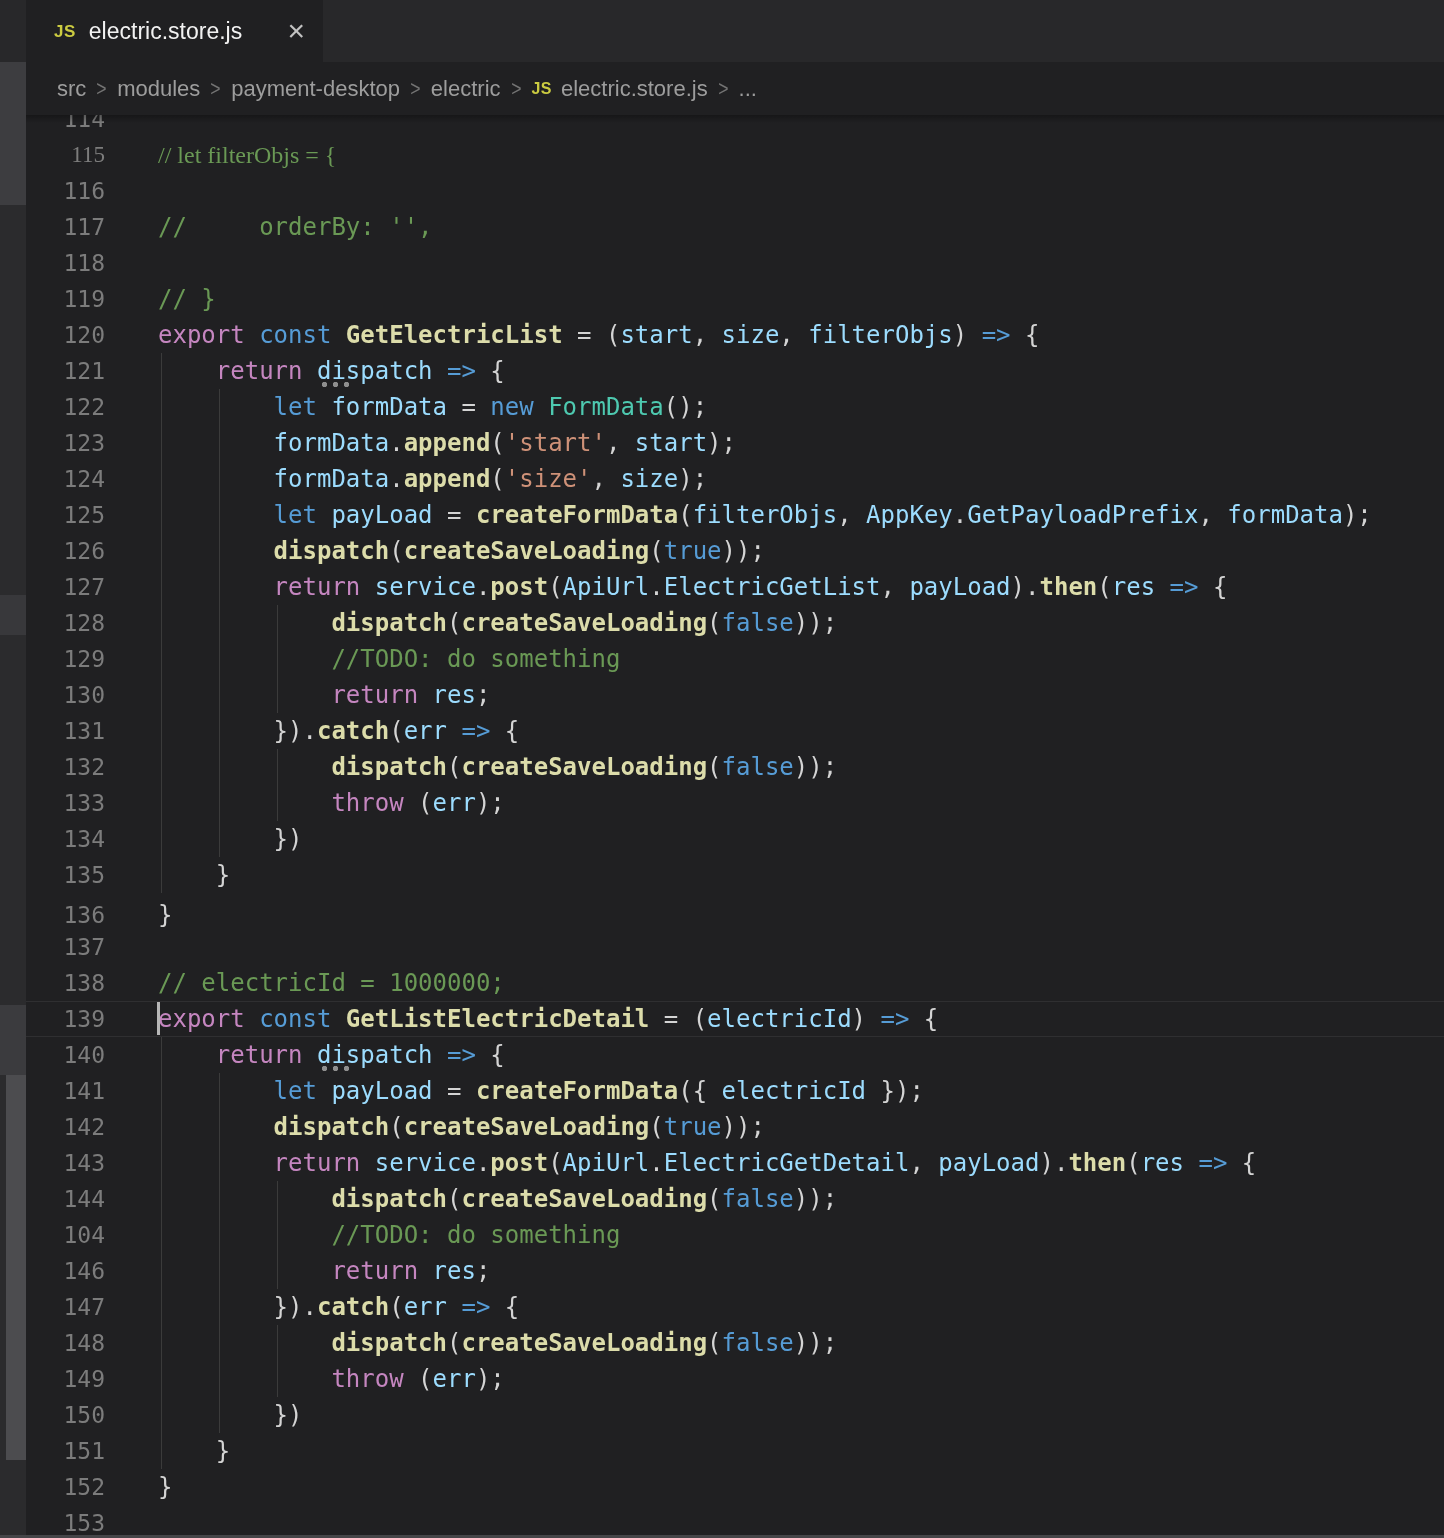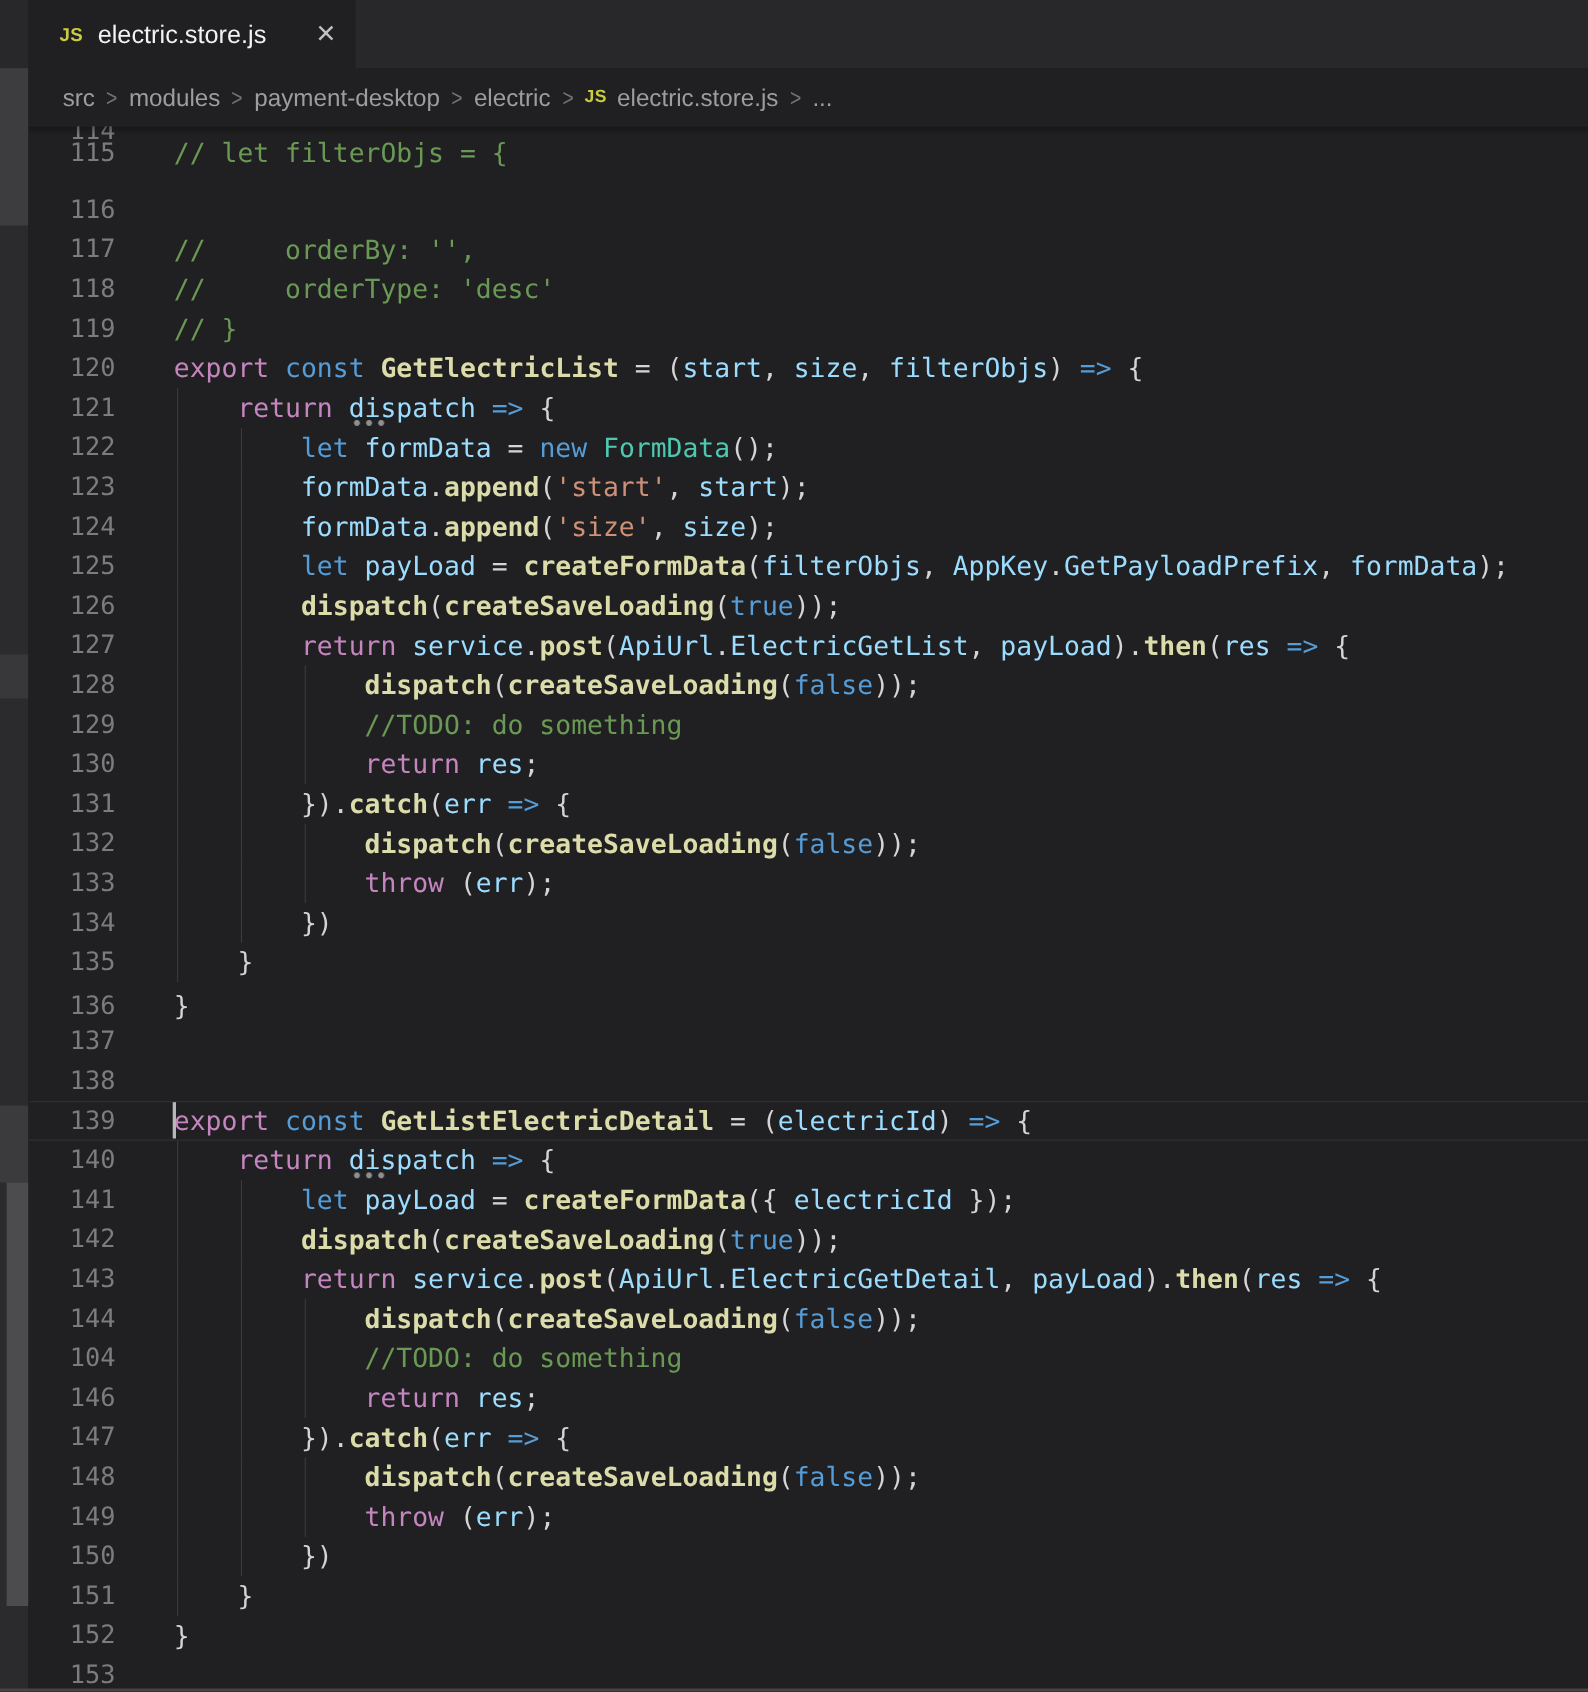--- a/index.html
+++ b/index.html
@@ -96,44 +96,44 @@
       <span class="bc-js">JS</span>
       <span class="bc-item">electric.store.js</span>
       <span class="bc-sep">&gt;</span>
       <span class="bc-item">...</span>
     </div>
 
   <div class="editor" id="editor">
     <div id="lines">
         <div class="cur-line" style="top: 886px;"></div>
         <div class="line" style="top: -14px;"><span class="gutter">114</span><span class="codetext"></span></div>
-        <div class="line" style="top: 6px;"><span class="gutter">115</span><span class="codetext"><span class="tok-cm">// let filterObjs = {</span></span></div>
+        <div class="line" style="top: 22px; font-family: Liberation Serif, serif;"><span class="gutter">115</span><span class="codetext"><span class="tok-cm">// let filterObjs = {</span></span></div>
         <div class="line" style="top: 58px;"><span class="gutter">116</span></div>
         <div class="line" style="top: 94px;"><span class="gutter">117</span><span class="codetext"><span class="tok-cm">//     orderBy: '',</span></span></div>
-        <div class="line" style="top: 130px;"><span class="gutter">118</span><span class="codetext"><span class="tok-cm">//     orderType: 'desc'</span></span></div>
+        <div class="line" style="top: 130px;"><span class="gutter">118</span></div>
         <div class="line" style="top: 166px;"><span class="gutter">119</span><span class="codetext"><span class="tok-cm">// }</span></span></div>
         <div class="line" style="top: 202px;"><span class="gutter">120</span><span class="codetext"><span class="tok-kw">export</span><span class="tok-pn"> </span><span class="tok-kb">const</span><span class="tok-pn"> </span><span class="tok-fn">GetElectricList</span><span class="tok-pn"> = (</span><span class="tok-vr">start</span><span class="tok-pn">, </span><span class="tok-vr">size</span><span class="tok-pn">, </span><span class="tok-vr">filterObjs</span><span class="tok-pn">) </span><span class="tok-kb">=&gt;</span><span class="tok-pn"> {</span></span></div>
         <div class="line" style="top: 238px;"><div class="guide" style="left: 135px;"></div><span class="gutter">121</span><span class="codetext"><span class="tok-pn">    </span><span class="tok-kw">return</span><span class="tok-pn"> </span><span class="tok-vr dots">dispatch</span><span class="tok-pn"> </span><span class="tok-kb">=&gt;</span><span class="tok-pn"> {</span></span></div>
         <div class="line" style="top: 274px;"><div class="guide" style="left: 135px;"></div><div class="guide" style="left: 192.8px;"></div><span class="gutter">122</span><span class="codetext"><span class="tok-pn">        </span><span class="tok-kb">let</span><span class="tok-pn"> </span><span class="tok-vr">formData</span><span class="tok-pn"> = </span><span class="tok-kb">new</span><span class="tok-pn"> </span><span class="tok-cl">FormData</span><span class="tok-pn">();</span></span></div>
         <div class="line" style="top: 310px;"><div class="guide" style="left: 135px;"></div><div class="guide" style="left: 192.8px;"></div><span class="gutter">123</span><span class="codetext"><span class="tok-pn">        </span><span class="tok-vr">formData</span><span class="tok-pn">.</span><span class="tok-fn">append</span><span class="tok-pn">(</span><span class="tok-st">'start'</span><span class="tok-pn">, </span><span class="tok-vr">start</span><span class="tok-pn">);</span></span></div>
         <div class="line" style="top: 346px;"><div class="guide" style="left: 135px;"></div><div class="guide" style="left: 192.8px;"></div><span class="gutter">124</span><span class="codetext"><span class="tok-pn">        </span><span class="tok-vr">formData</span><span class="tok-pn">.</span><span class="tok-fn">append</span><span class="tok-pn">(</span><span class="tok-st">'size'</span><span class="tok-pn">, </span><span class="tok-vr">size</span><span class="tok-pn">);</span></span></div>
         <div class="line" style="top: 382px;"><div class="guide" style="left: 135px;"></div><div class="guide" style="left: 192.8px;"></div><span class="gutter">125</span><span class="codetext"><span class="tok-pn">        </span><span class="tok-kb">let</span><span class="tok-pn"> </span><span class="tok-vr">payLoad</span><span class="tok-pn"> = </span><span class="tok-fn">createFormData</span><span class="tok-pn">(</span><span class="tok-vr">filterObjs</span><span class="tok-pn">, </span><span class="tok-vr">AppKey</span><span class="tok-pn">.</span><span class="tok-vr">GetPayloadPrefix</span><span class="tok-pn">, </span><span class="tok-vr">formData</span><span class="tok-pn">);</span></span></div>
         <div class="line" style="top: 418px;"><div class="guide" style="left: 135px;"></div><div class="guide" style="left: 192.8px;"></div><span class="gutter">126</span><span class="codetext"><span class="tok-pn">        </span><span class="tok-fn">dispatch</span><span class="tok-pn">(</span><span class="tok-fn">createSaveLoading</span><span class="tok-pn">(</span><span class="tok-kb">true</span><span class="tok-pn">));</span></span></div>
         <div class="line" style="top: 454px;"><div class="guide" style="left: 135px;"></div><div class="guide" style="left: 192.8px;"></div><span class="gutter">127</span><span class="codetext"><span class="tok-pn">        </span><span class="tok-kw">return</span><span class="tok-pn"> </span><span class="tok-vr">service</span><span class="tok-pn">.</span><span class="tok-fn">post</span><span class="tok-pn">(</span><span class="tok-vr">ApiUrl</span><span class="tok-pn">.</span><span class="tok-vr">ElectricGetList</span><span class="tok-pn">, </span><span class="tok-vr">payLoad</span><span class="tok-pn">).</span><span class="tok-fn">then</span><span class="tok-pn">(</span><span class="tok-vr">res</span><span class="tok-pn"> </span><span class="tok-kb">=&gt;</span><span class="tok-pn"> {</span></span></div>
         <div class="line" style="top: 490px;"><div class="guide" style="left: 135px;"></div><div class="guide" style="left: 192.8px;"></div><div class="guide" style="left: 250.6px;"></div><span class="gutter">128</span><span class="codetext"><span class="tok-pn">            </span><span class="tok-fn">dispatch</span><span class="tok-pn">(</span><span class="tok-fn">createSaveLoading</span><span class="tok-pn">(</span><span class="tok-kb">false</span><span class="tok-pn">));</span></span></div>
         <div class="line" style="top: 526px;"><div class="guide" style="left: 135px;"></div><div class="guide" style="left: 192.8px;"></div><div class="guide" style="left: 250.6px;"></div><span class="gutter">129</span><span class="codetext"><span class="tok-pn">            </span><span class="tok-cm">//TODO: do something</span></span></div>
         <div class="line" style="top: 562px;"><div class="guide" style="left: 135px;"></div><div class="guide" style="left: 192.8px;"></div><div class="guide" style="left: 250.6px;"></div><span class="gutter">130</span><span class="codetext"><span class="tok-pn">            </span><span class="tok-kw">return</span><span class="tok-pn"> </span><span class="tok-vr">res</span><span class="tok-pn">;</span></span></div>
         <div class="line" style="top: 598px;"><div class="guide" style="left: 135px;"></div><div class="guide" style="left: 192.8px;"></div><span class="gutter">131</span><span class="codetext"><span class="tok-pn">        </span><span class="tok-pn">}).</span><span class="tok-fn">catch</span><span class="tok-pn">(</span><span class="tok-vr">err</span><span class="tok-pn"> </span><span class="tok-kb">=&gt;</span><span class="tok-pn"> {</span></span></div>
         <div class="line" style="top: 634px;"><div class="guide" style="left: 135px;"></div><div class="guide" style="left: 192.8px;"></div><div class="guide" style="left: 250.6px;"></div><span class="gutter">132</span><span class="codetext"><span class="tok-pn">            </span><span class="tok-fn">dispatch</span><span class="tok-pn">(</span><span class="tok-fn">createSaveLoading</span><span class="tok-pn">(</span><span class="tok-kb">false</span><span class="tok-pn">));</span></span></div>
         <div class="line" style="top: 670px;"><div class="guide" style="left: 135px;"></div><div class="guide" style="left: 192.8px;"></div><div class="guide" style="left: 250.6px;"></div><span class="gutter">133</span><span class="codetext"><span class="tok-pn">            </span><span class="tok-kw">throw</span><span class="tok-pn"> (</span><span class="tok-vr">err</span><span class="tok-pn">);</span></span></div>
         <div class="line" style="top: 706px;"><div class="guide" style="left: 135px;"></div><div class="guide" style="left: 192.8px;"></div><span class="gutter">134</span><span class="codetext"><span class="tok-pn">        })</span></span></div>
         <div class="line" style="top: 742px;"><div class="guide" style="left: 135px;"></div><span class="gutter">135</span><span class="codetext"><span class="tok-pn">    }</span></span></div>
         <div class="line" style="top: 782px;"><span class="gutter">136</span><span class="codetext"><span class="tok-pn">}</span></span></div>
         <div class="line" style="top: 814px;"><span class="gutter">137</span><span class="codetext"></span></div>
-        <div class="line" style="top: 850px;"><span class="gutter">138</span></div>
+        <div class="line" style="top: 850px;"><span class="gutter">138</span><span class="codetext"><span class="tok-cm">// electricId = 1000000;</span></span></div>
         <div class="line" style="top: 886px;"><span class="gutter">139</span><span class="codetext"><span class="tok-kw">export</span><span class="tok-pn"> </span><span class="tok-kb">const</span><span class="tok-pn"> </span><span class="tok-fn">GetListElectricDetail</span><span class="tok-pn"> = (</span><span class="tok-vr">electricId</span><span class="tok-pn">) </span><span class="tok-kb">=&gt;</span><span class="tok-pn"> {</span></span></div>
         <div class="line" style="top: 922px; padding-left: 28px;"><div class="guide" style="left: 135px;"></div><span class="gutter">140</span><span class="codetext"><span class="tok-pn">    </span><span class="tok-kw">return</span><span class="tok-pn"> </span><span class="tok-vr dots">dispatch</span><span class="tok-pn"> </span><span class="tok-kb">=&gt;</span><span class="tok-pn"> {</span></span></div>
         <div class="line" style="top: 958px;"><div class="guide" style="left: 135px;"></div><div class="guide" style="left: 192.8px;"></div><span class="gutter">141</span><span class="codetext"><span class="tok-pn">        </span><span class="tok-kb">let</span><span class="tok-pn"> </span><span class="tok-vr">payLoad</span><span class="tok-pn"> = </span><span class="tok-fn">createFormData</span><span class="tok-pn">({ </span><span class="tok-vr">electricId</span><span class="tok-pn"> });</span></span></div>
         <div class="line" style="top: 994px;"><div class="guide" style="left: 135px;"></div><div class="guide" style="left: 192.8px;"></div><span class="gutter">142</span><span class="codetext"><span class="tok-pn">        </span><span class="tok-fn">dispatch</span><span class="tok-pn">(</span><span class="tok-fn">createSaveLoading</span><span class="tok-pn">(</span><span class="tok-kb">true</span><span class="tok-pn">));</span></span></div>
         <div class="line" style="top: 1030px;"><div class="guide" style="left: 135px;"></div><div class="guide" style="left: 192.8px;"></div><span class="gutter">143</span><span class="codetext"><span class="tok-pn">        </span><span class="tok-kw">return</span><span class="tok-pn"> </span><span class="tok-vr">service</span><span class="tok-pn">.</span><span class="tok-fn">post</span><span class="tok-pn">(</span><span class="tok-vr">ApiUrl</span><span class="tok-pn">.</span><span class="tok-vr">ElectricGetDetail</span><span class="tok-pn">, </span><span class="tok-vr">payLoad</span><span class="tok-pn">).</span><span class="tok-fn">then</span><span class="tok-pn">(</span><span class="tok-vr">res</span><span class="tok-pn"> </span><span class="tok-kb">=&gt;</span><span class="tok-pn"> {</span></span></div>
         <div class="line" style="top: 1066px;"><div class="guide" style="left: 135px;"></div><div class="guide" style="left: 192.8px;"></div><div class="guide" style="left: 250.6px;"></div><span class="gutter">144</span><span class="codetext"><span class="tok-pn">            </span><span class="tok-fn">dispatch</span><span class="tok-pn">(</span><span class="tok-fn">createSaveLoading</span><span class="tok-pn">(</span><span class="tok-kb">false</span><span class="tok-pn">));</span></span></div>
         <div class="line" style="top: 1102px;"><div class="guide" style="left: 135px;"></div><div class="guide" style="left: 192.8px;"></div><div class="guide" style="left: 250.6px;"></div><span class="gutter">104</span><span class="codetext"><span class="tok-pn">            </span><span class="tok-cm">//TODO: do something</span></span></div>
         <div class="line" style="top: 1138px;"><div class="guide" style="left: 135px;"></div><div class="guide" style="left: 192.8px;"></div><div class="guide" style="left: 250.6px;"></div><span class="gutter">146</span><span class="codetext"><span class="tok-pn">            </span><span class="tok-kw">return</span><span class="tok-pn"> </span><span class="tok-vr">res</span><span class="tok-pn">;</span></span></div>
         <div class="line" style="top: 1174px;"><div class="guide" style="left: 135px;"></div><div class="guide" style="left: 192.8px;"></div><span class="gutter">147</span><span class="codetext"><span class="tok-pn">        </span><span class="tok-pn">}).</span><span class="tok-fn">catch</span><span class="tok-pn">(</span><span class="tok-vr">err</span><span class="tok-pn"> </span><span class="tok-kb">=&gt;</span><span class="tok-pn"> {</span></span></div>
         <div class="line" style="top: 1210px;"><div class="guide" style="left: 135px;"></div><div class="guide" style="left: 192.8px;"></div><div class="guide" style="left: 250.6px;"></div><span class="gutter">148</span><span class="codetext"><span class="tok-pn">            </span><span class="tok-fn">dispatch</span><span class="tok-pn">(</span><span class="tok-fn">createSaveLoading</span><span class="tok-pn">(</span><span class="tok-kb">false</span><span class="tok-pn">));</span></span></div>

